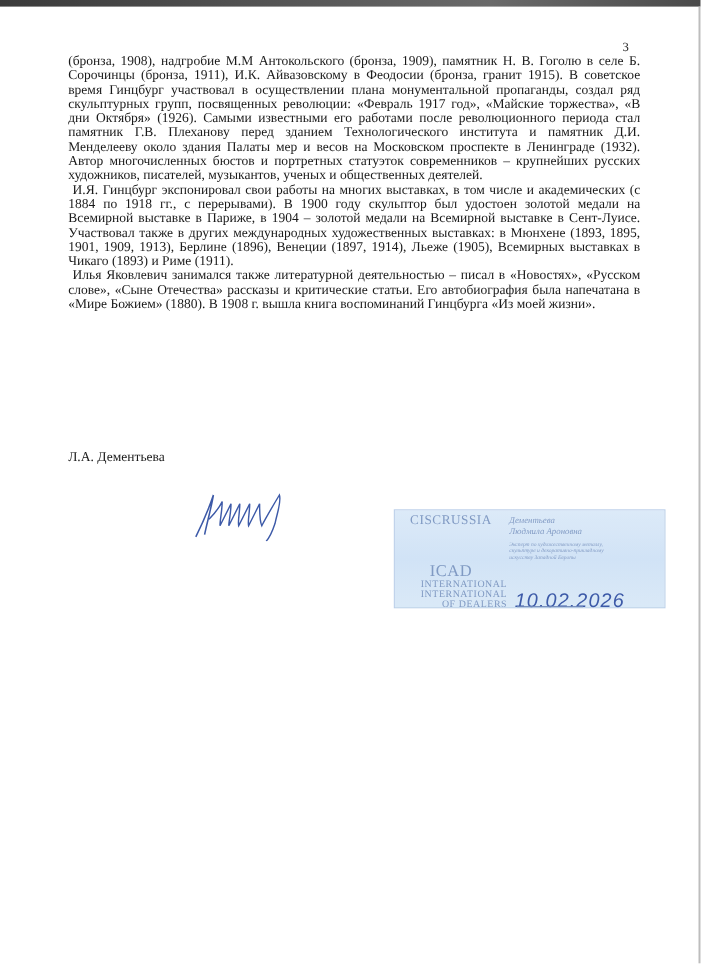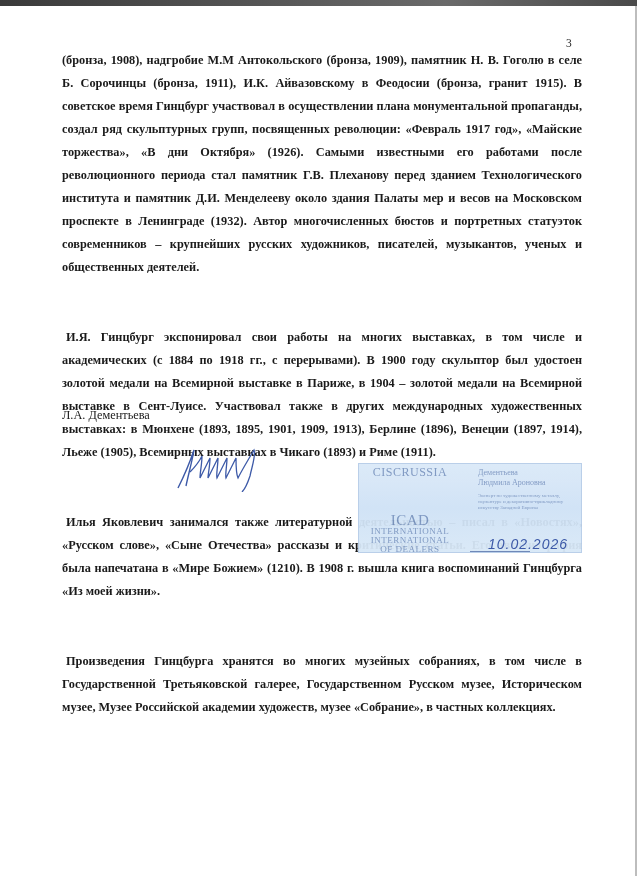--- a/index.html
+++ b/index.html
@@ -15,76 +15,75 @@
   }
   .scan-right {
     position: absolute; right: 0; top: 6px; width: 2px; height: 870px;
     background: #bdbdbd;
   }
   .page-number {
     position: absolute; left: 566px; top: 37px; font-size: 11.5px; color: #222;
   }
   .body-text {
     position: absolute; left: 62px; top: 49px; width: 520px;
-    font-size: 12.3px; line-height: 23px; text-align: justify; font-weight: bold;
+    font-size: 12.3px; line-height: 13px; text-align: justify;
   }
   .body-text p { margin: 0; }
-  .body-text p.indent { text-indent: 4px; margin-top: 47px; }
+  .body-text p.indent { text-indent: 4px; }
   .expert-block {
     position: absolute; left: 62px; top: 408px; width: 420px;
     font-size: 12.3px; line-height: 15.3px;
   }
   .expert-block div { white-space: nowrap; }
   .signature {
     position: absolute; left: 170px; top: 442px; width: 120px; height: 50px;
   }
   .stamp {
-    position: absolute; left: 358px; top: 463px; width: 224px; height: 90px;
+    position: absolute; left: 358px; top: 463px; width: 247px; height: 90px;
     background: linear-gradient(180deg, #dbe9f8 0%, #cfe2f6 50%, #d8e8f7 100%);
     border: 1px solid #b7cde8;
     box-sizing: border-box; overflow: hidden;
     opacity: 0.95;
   }
   .stamp-left {
     position: absolute; left: 0; top: 2px; width: 102px; height: 86px;
     color: #7a95c0; text-align: center; font-family: "Liberation Serif", serif;
     letter-spacing: 0.5px;
   }
   .stamp-left .big { font-size: 12px; line-height: 12px; }
   .stamp-left .huge { font-size: 15px; line-height: 14px; margin-top: 35px; }
-  .stamp-left .small { font-size: 9px; line-height: 9px; }
+  .stamp-left .small { font-size: 9px; line-height: 9px; text-align: right; }
   .stamp-left .tiny { font-size: 4px; line-height: 5px; }
   .stamp-right {
     position: absolute; left: 104px; top: 4px; width: 104px; height: 84px;
-    color: #7d97c2; font-family: "Liberation Serif", serif;  margin-left: 15px;
+    color: #7d97c2; font-family: "Liberation Serif", serif; font-style: italic;
   }
   .stamp-right .name { font-size: 8px; line-height: 10px; }
   .stamp-right .desc { font-size: 5px; line-height: 6px; margin-top: 5px; }
   .stamp-date {
     position: absolute; left: 388px; top: 536px; width: 180px;
     font-family: "Liberation Sans", sans-serif; font-style: italic;
-    color: #3d5aa8; font-size: 14px; letter-spacing: 1px; text-align: right;
+    color: #3d5aa8; font-size: 18px; letter-spacing: 1px; text-align: right;
   }
   .stamp-date-line {
     position: absolute; left: 470px; top: 551px; width: 60px; height: 1px; background: #6f88b8;
   }
 </style>
 </head>
 <body>
 
 <div class="scan-top"></div>
 <div class="scan-right"></div>
 
 <div class="page-number">3</div>
 
 <div class="body-text">
   <p>(бронза, 1908), надгробие М.М Антокольского (бронза, 1909), памятник Н. В. Гоголю в селе Б. Сорочинцы (бронза, 1911), И.К. Айвазовскому в Феодосии (бронза, гранит 1915). В советское время Гинцбург участвовал в осуществлении плана монументальной пропаганды, создал ряд скульптурных групп, посвященных революции: «Февраль 1917 год», «Майские торжества», «В дни Октября» (1926). Самыми известными его работами после революционного периода стал памятник Г.В. Плеханову перед зданием Технологического института и памятник Д.И. Менделееву около здания Палаты мер и весов на Московском проспекте в Ленинграде (1932).  Автор многочисленных  бюстов и портретных статуэток современников – крупнейших русских    художников, писателей, музыкантов, ученых и общественных деятелей.</p>
   <p class="indent">И.Я. Гинцбург экспонировал свои работы на многих выставках, в том числе и академических (с 1884 по 1918 гг., с перерывами). В 1900 году скульптор был удостоен золотой медали на Всемирной выставке в Париже, в 1904 – золотой медали на Всемирной выставке в Сент-Луисе. Участвовал также в других международных художественных выставках: в Мюнхене (1893, 1895, 1901, 1909, 1913), Берлине (1896), Венеции (1897, 1914), Льеже (1905), Всемирных выставках в Чикаго (1893) и Риме (1911).</p>
-  <p class="indent">Илья Яковлевич занимался также литературной деятельностью – писал в «Новостях», «Русском слове», «Сыне Отечества» рассказы и критические статьи. Его автобиография была напечатана в «Мире Божием» (1210). В 1908 г. вышла книга воспоминаний Гинцбурга «Из моей жизни».</p>
-  <p class="indent">Произведения Гинцбурга хранятся во многих музейных собраниях, в том числе в  Государственной Третьяковской галерее, Государственном Русском музее, Историческом музее,   Музее Российской академии художеств, музее «Собрание», в частных коллекциях.</p>
+  <p class="indent">Илья Яковлевич занимался также литературной деятельностью – писал в «Новостях», «Русском слове», «Сыне Отечества» рассказы и критические статьи. Его автобиография была напечатана в «Мире Божием» (1880). В 1908 г. вышла книга воспоминаний Гинцбурга «Из моей жизни».</p>
 </div>
 
 <div class="expert-block">
   <div>Л.А. Дементьева</div>
 </div>
 
 <svg class="signature" viewBox="0 0 120 50">
   <path d="M8 46 C14 34 20 20 24 8 C22 20 18 34 16 44" fill="none" stroke="#3d5aa8" stroke-width="1.4"></path>
   <path d="M20 30 C26 24 30 18 32 14 C32 22 30 30 30 36 C34 28 38 20 40 16 C40 24 38 32 38 36 C42 28 46 20 48 16 C48 24 46 32 47 36 C51 28 55 20 57 16 C57 24 55 32 56 36 C60 28 64 20 66 16 C66 24 66 32 68 36 C72 28 78 18 84 8 C86 14 82 24 80 34 C78 40 76 46 72 50" fill="none" stroke="#3d5aa8" stroke-width="1.3"></path>
 </svg>

